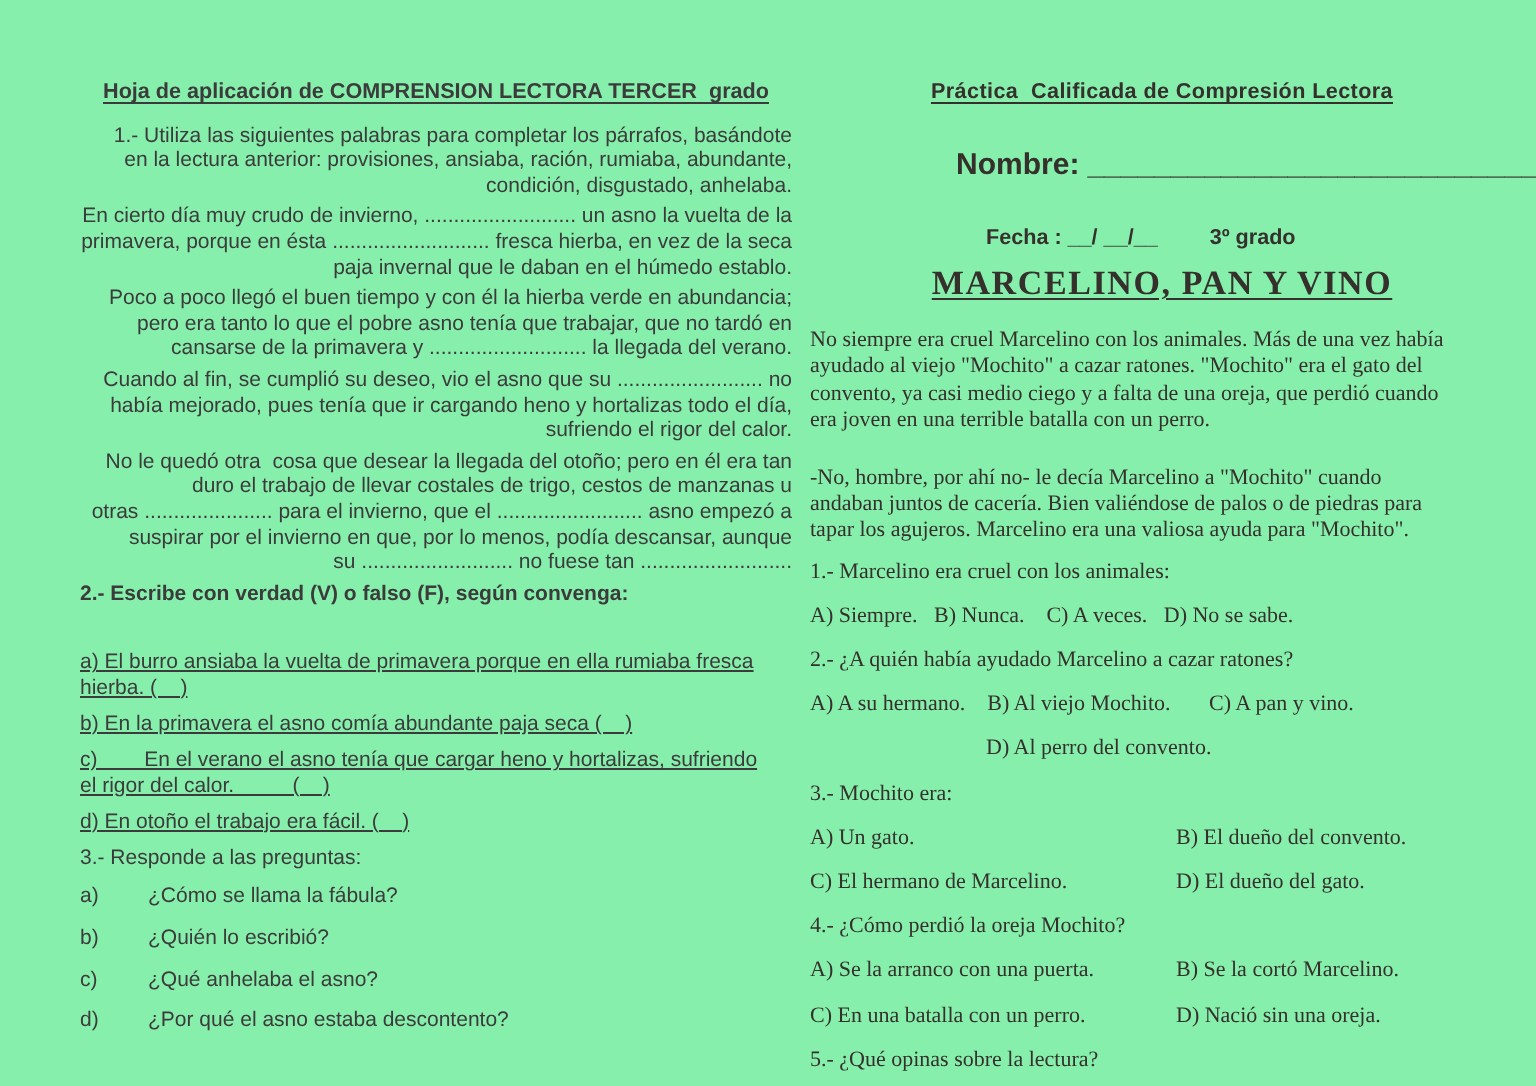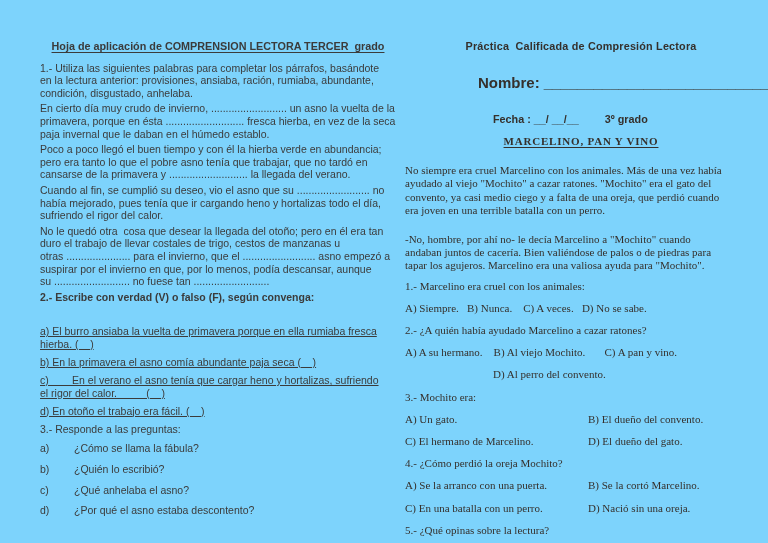--- a/index.html
+++ b/index.html
@@ -1,64 +1,64 @@
 <!DOCTYPE html>
 <html><head>
 <meta charset="utf-8">
 <style>
   html,body{margin:0;padding:0;background:#ffffff;}
-  .page{position:relative;width:768px;height:543px;background:#7dd3fc;overflow:hidden;}
+  .page{position:relative;width:768px;height:543px;background:#86efac;overflow:hidden;}
 
   .col{position:absolute;top:40px;}
   .col-left{
     left:40px;width:356px;
     font-family:"Liberation Sans",sans-serif;
     font-size:10.5px;line-height:12.6px;color:#3b3b3b;
   }
   .col-right{
     left:405px;width:352px;
     font-family:"Liberation Serif",serif;
     font-size:11px;line-height:13.2px;color:#35302c;
   }
   p{margin:0;}
   .pre{white-space:pre;}
 
   
   .l-title{
     font-weight:bold;text-decoration:underline;text-underline-offset:2px;
     text-align:center;font-size:10.8px;margin:0 0 9px 0;white-space:pre;
   }
-  .lp{margin:0 0 3px 0;}
+  .lp{margin:0 0 3px 0;text-align:right;}
   .tf-intro{margin:0 0 22px 0;font-weight:bold;}
   .tf{margin:0 0 5.5px 0;text-decoration:underline;}
   .q-intro{margin:0 0 7px 0;}
   .qrow{display:flex;margin:0 0 8px 0;}
   .qletter{flex:none;width:34px;white-space:pre;}
   .qtext{white-space:pre;}
 
   
   .r-title{
     font-family:"Liberation Sans",sans-serif;font-weight:bold;
-    text-underline-offset:2px;
+    text-decoration:underline;text-underline-offset:2px;
     text-align:center;font-size:10.8px;letter-spacing:0.2px;
     margin:0 0 10px 0;white-space:pre;
   }
   .name-row{
     font-family:"Liberation Sans",sans-serif;font-weight:bold;
     font-size:15px;margin:0 0 10px 48px;white-space:pre;
   }
   .nline{margin-left:4px;}
   .fecha-row{
     font-family:"Liberation Sans",sans-serif;font-weight:bold;
     font-size:10.8px;margin:0 0 9px 88px;display:flex;white-space:pre;
   }
   .grade{margin-left:26px;}
   .reading-title{
     font-weight:bold;text-decoration:underline;text-underline-offset:2px;
-    text-align:center;letter-spacing:0.8px;font-size:11px;margin:0 0 9px 0;white-space:pre;
+    text-align:center;letter-spacing:0.8px;font-size:17px;margin:0 0 9px 0;white-space:pre;
   }
   .rp{margin:16px 0 7px 0;white-space:pre;}
   .rq{margin:0 0 9px 0;white-space:pre;}
   .opt-row{display:flex;margin:0 0 9px 0;white-space:pre;}
   .opt-left{flex:none;width:183px;}
   .option-d{margin-left:88px;}
   .answer-line{margin-top:4px;white-space:pre;letter-spacing:0.3px;}
 </style>
 </head>
 <body>

